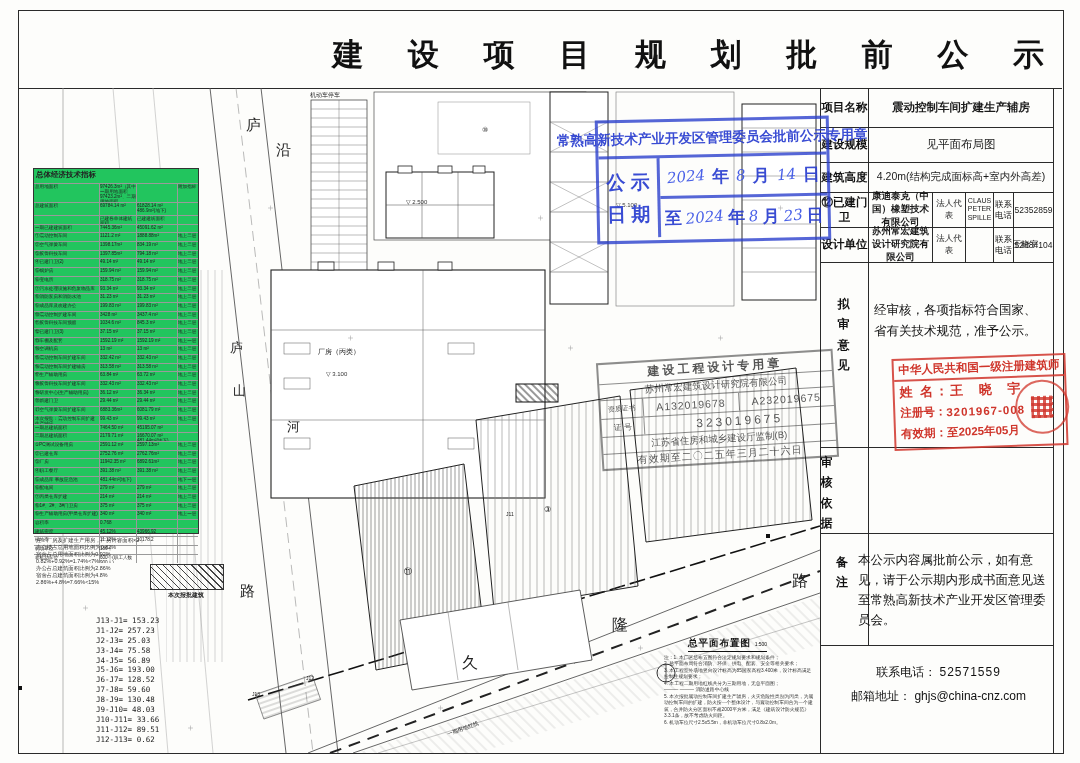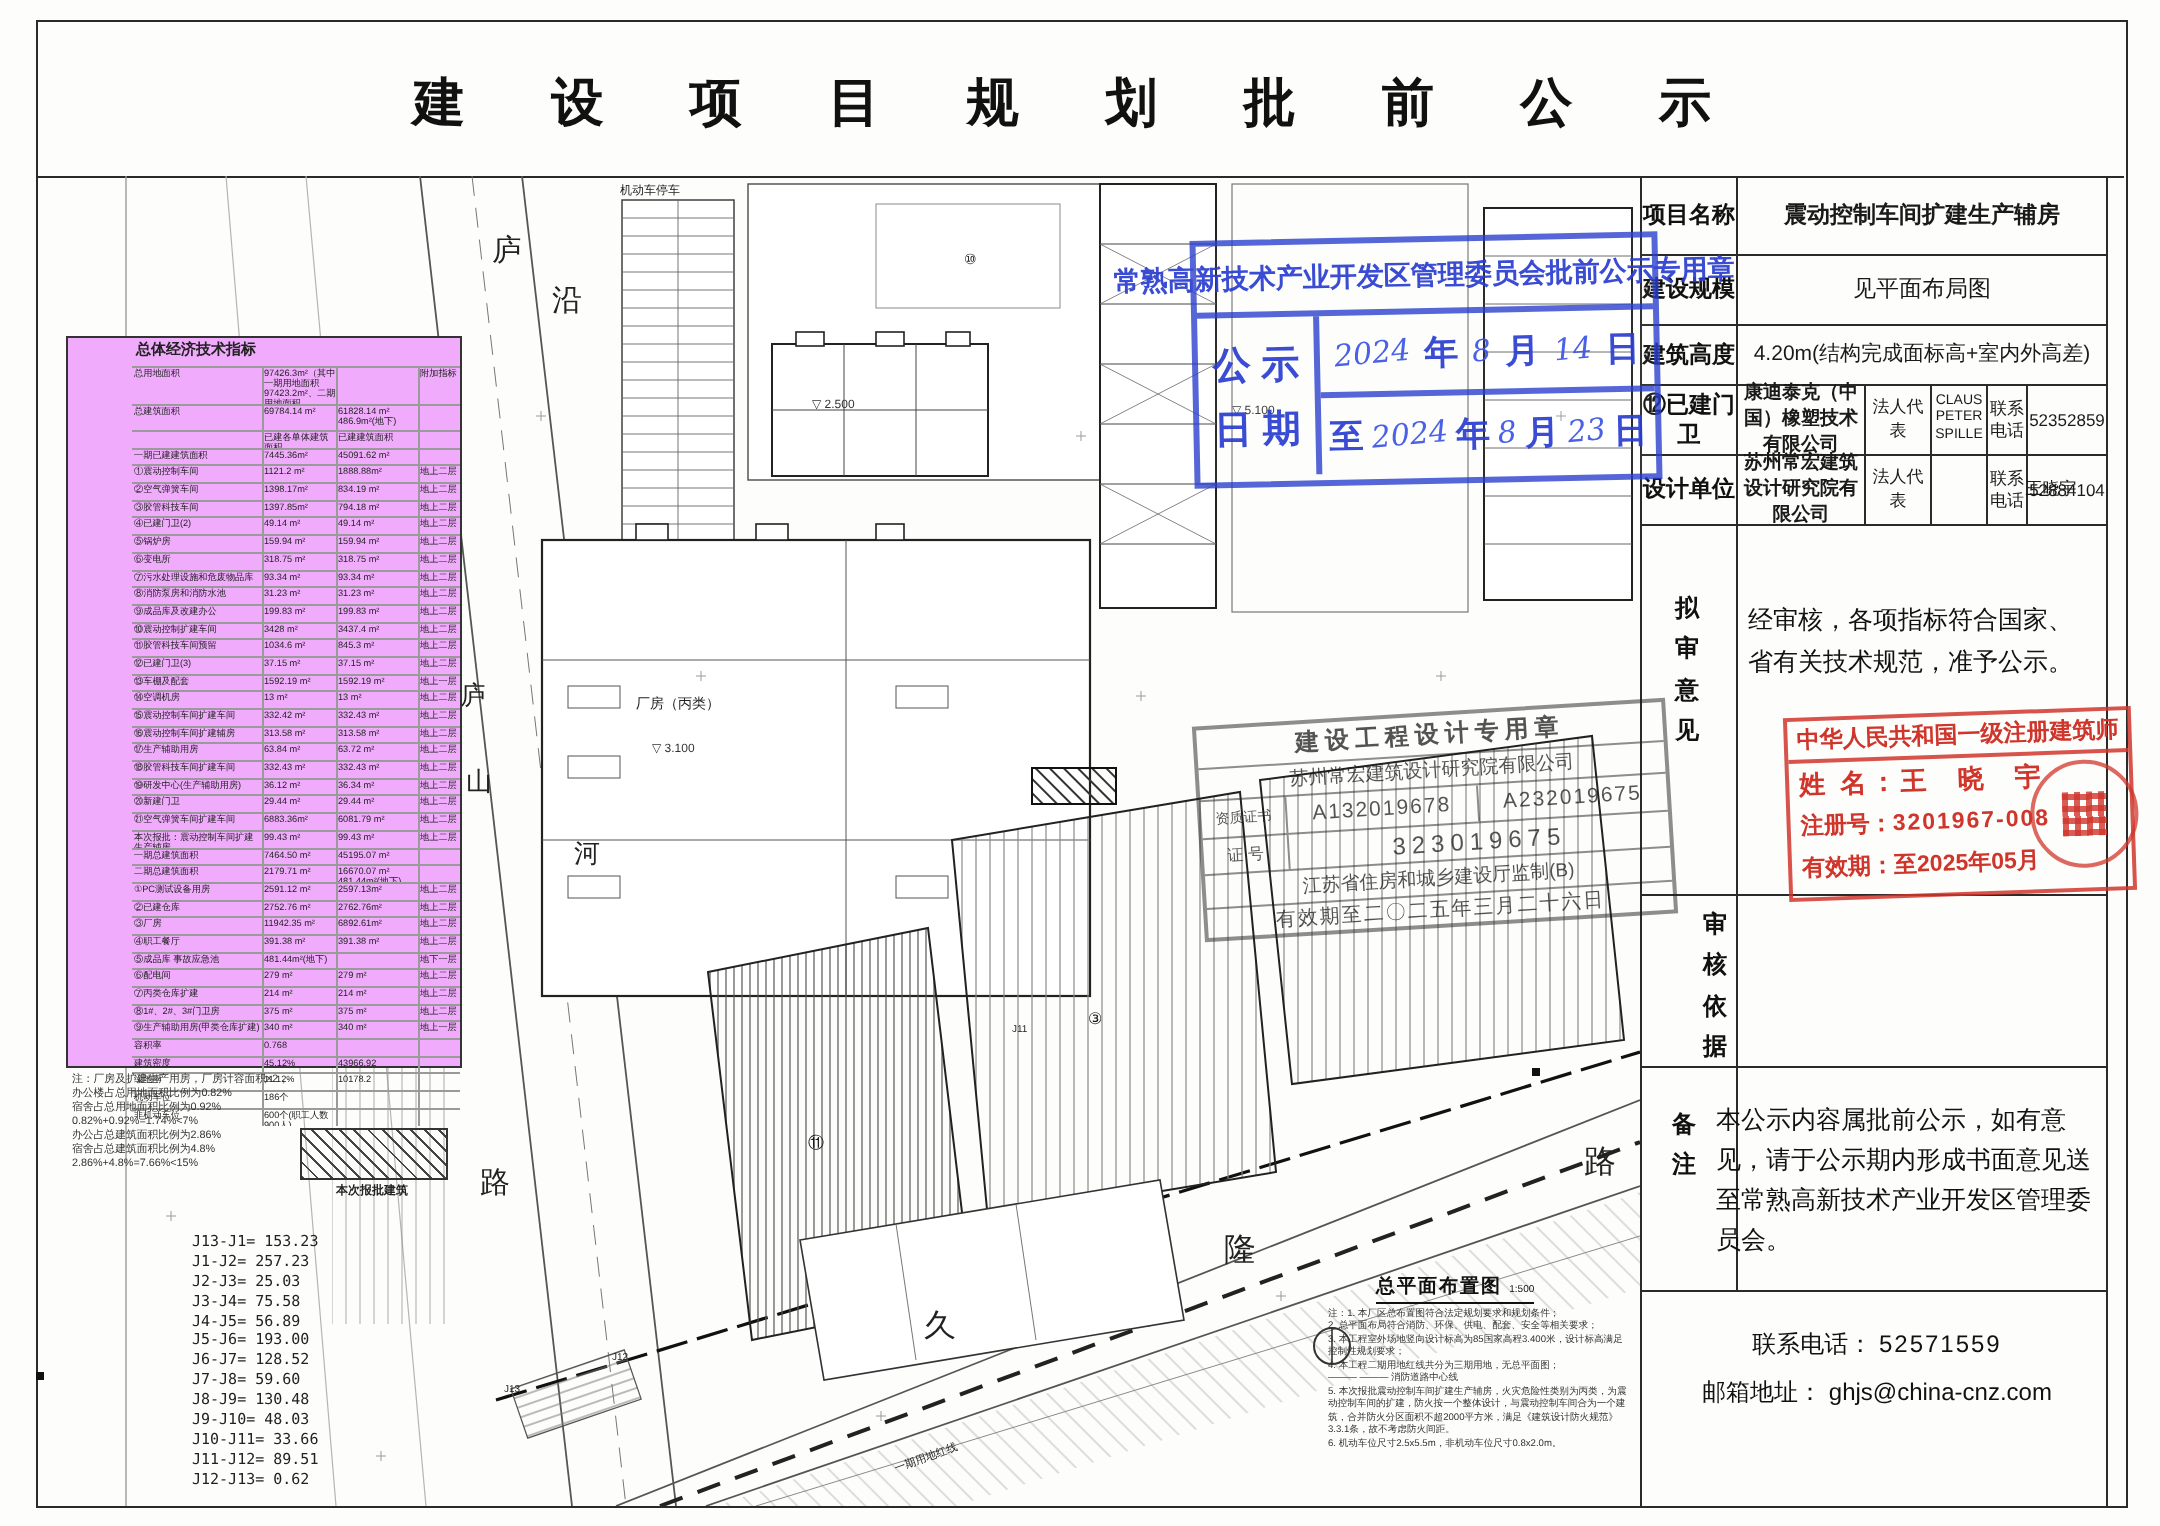--- a/index.html
+++ b/index.html
@@ -2,27 +2,27 @@
 <html><head>
 <meta charset="utf-8">
 <style>
   html,body{margin:0;padding:0;background:#e9e9e6;font-family:"Liberation Sans",sans-serif;}
   #sheet{position:relative;width:1080px;height:763px;background:#fdfdfb;overflow:hidden;color:#1a1a1a;}
   .abs{position:absolute;}
   .frame{position:absolute;border:1.4px solid #2a2a2a;}
   .hline{position:absolute;height:0;border-top:1.2px solid #2a2a2a;}
   .vline{position:absolute;width:0;border-left:1.2px solid #2a2a2a;}
   .vline.thin{border-left-width:.8px;}
-  #title{left:18px;top:34px;width:1044px;text-align:center;font-size:26px;font-weight:bold;letter-spacing:18px;color:#111;}
+  #title{left:18px;top:34px;width:1044px;text-align:right;font-size:31px;font-weight:bold;letter-spacing:18px;color:#111;}
   
   .plabel{width:46px;text-align:center;font-weight:bold;font-size:11.5px;color:#111;}
   .pcell{display:flex;align-items:center;justify-content:center;text-align:center;}
   .vlabel{width:15px;word-break:break-all;text-align:center;font-weight:bold;font-size:12px;line-height:1.7;color:#111;}
   
-  #stats{left:33px;top:168px;width:164px;height:364px;background:#f0abfc;border:1px solid #333;font-size:4.6px;color:#222;padding-left:32px;}
+  #stats{left:33px;top:168px;width:164px;height:364px;background:#22c55e;border:1px solid #333;font-size:4.6px;color:#222;}
   #stats .st-title{height:12px;font-size:7.5px;font-weight:bold;padding:1px 2px;}
   .st-row{display:flex;overflow:hidden;border-top:.5px solid #9a9a9a;height:7.7px;line-height:1.1;}
   #st-rows .st-row:nth-of-type(1){height:18px;}
   #st-rows .st-row:nth-of-type(2){height:12px;}
   .st-n{flex:1;padding-left:1px;overflow:hidden;}
   .st-v1{width:36px;border-left:.5px solid #9a9a9a;overflow:hidden;}
   .st-v2{width:40px;border-left:.5px solid #9a9a9a;overflow:hidden;}
   .st-f{width:20px;border-left:.5px solid #9a9a9a;overflow:hidden;}
   #stats-notes{left:36px;top:537px;width:152px;font-size:5.4px;line-height:1.3;color:#333;}
   #legend-swatch{left:150px;top:564px;width:72px;height:24px;border:1px solid #333;
@@ -581,21 +581,21 @@
   <div class="abs pcell plabel" style="left:821px;top:227px;width:47px;height:35px;">设计单位</div>
   <div class="abs pcell" style="left:869px;top:227px;width:63px;height:35px;font-size:9.5px;font-weight:bold;">苏州常宏建筑设计研究院有限公司</div>
   <div class="abs pcell" style="left:933px;top:227px;width:32px;height:35px;font-size:8.5px;">法人代表</div>
   <div class="abs pcell" style="left:966px;top:227px;width:27px;height:35px;font-size:8.5px;margin-left:46px;">王晓宇</div>
   <div class="abs pcell" style="left:994px;top:227px;width:19px;height:35px;font-size:8.5px;line-height:1.2;">联系 电话</div>
   <div class="abs pcell" style="left:1014px;top:227px;width:39px;height:35px;font-size:8.5px;">52884104</div>
 
   <div class="abs vlabel" style="left:836px;top:294px;">拟审意见</div>
   <div class="abs" style="left:874px;top:300px;width:172px;font-size:12.5px;line-height:1.65;color:#111;">经审核，各项指标符合国家、省有关技术规范，准予公示。</div>
 
-  <div class="abs vlabel" style="left:850px;top:452px;">审核依据</div>
+  <div class="abs vlabel" style="left:819px;top:452px;">审核依据</div>
 
   <div class="abs vlabel" style="left:836px;top:552px;letter-spacing:16px;">备注</div>
   <div class="abs" style="left:858px;top:550px;width:196px;font-size:12.5px;line-height:1.6;color:#111;">本公示内容属批前公示，如有意见，请于公示期内形成书面意见送至常熟高新技术产业开发区管理委员会。</div>
 
   <div class="abs" style="left:824px;top:654px;width:229px;text-align:center;color:#111;">
     <div style="font-size:12px;margin-top:10px;text-align:center;">
       <span>联系电话：</span>
       <span style="letter-spacing:1px;">52571559</span>
     </div>
     <div style="font-size:12px;margin-top:7px;">

